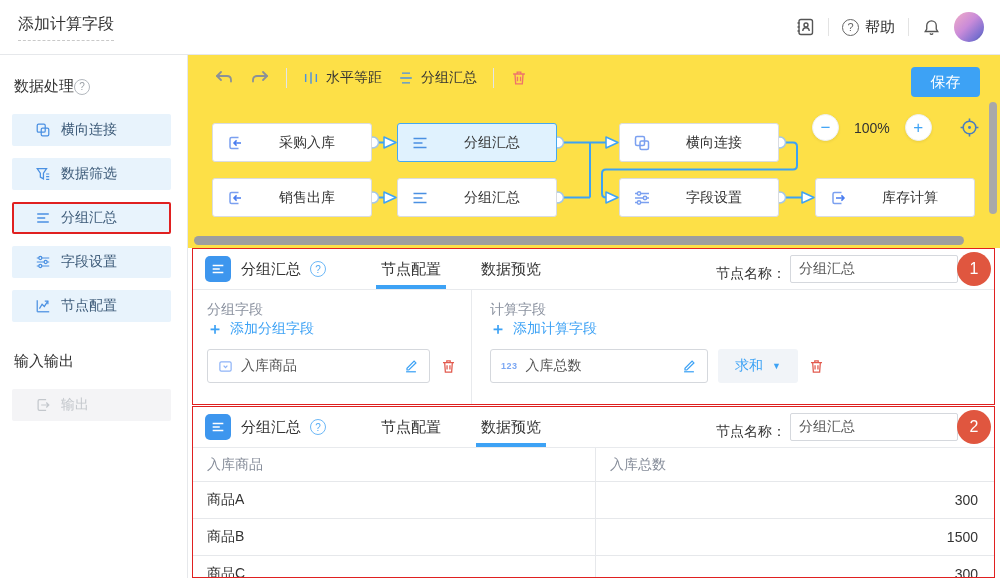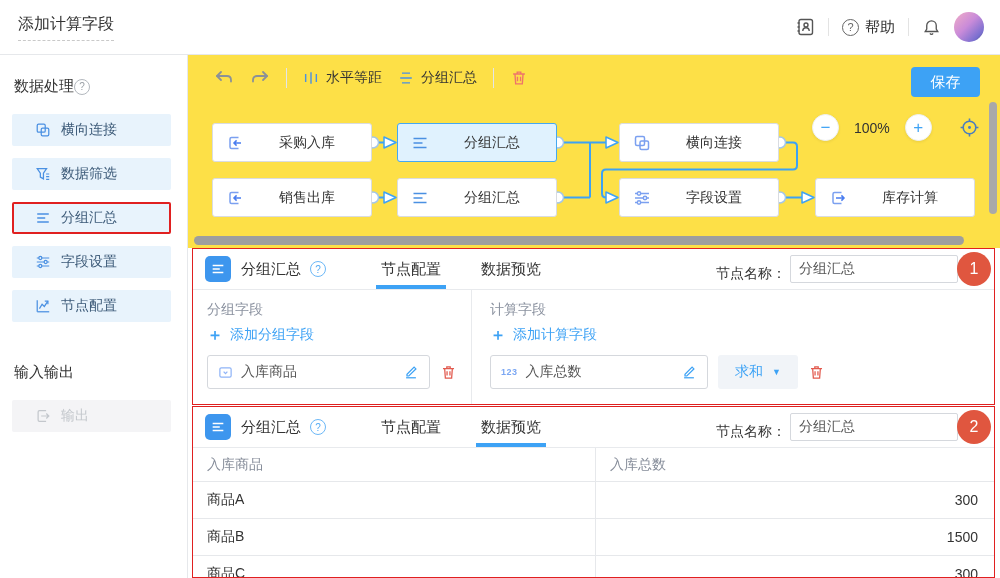--- a/index.html
+++ b/index.html
@@ -31,21 +31,21 @@
     margin:0 0 18px 14px;}
   .qmark-gray { width:16px; height:16px; border:1px solid #b3b8be; border-radius:50%;
     display:flex; align-items:center; justify-content:center; font-size:10px; color:#9aa0a6;}
   .sitem { margin:0 16px 12px 12px; height:32px; background:#e8f3fc; border-radius:2px;
     display:flex; align-items:center; padding-left:23px; gap:10px; color:#3c5a78;
     font-size:14px; cursor:pointer;}
   .sitem .icn { color:#4a90e2; display:flex; }
   .sitem.selected { border:2px solid #e02020; padding-left:21px;}
   .sitem.disabled { background:#f4f4f6; color:#c3c7cc; cursor:default;font-family:Liberation Mono, monospace;}
   .sitem.disabled .icn { color:#c3c7cc; }
-  .side-title.io { margin-top:41px; }
+  .side-title.io { margin-top:30px; }
 
   
   .main { position:absolute; left:188px; top:55px; width:812px; height:193px; background:#fde047;}
   .ctoolbar { position:absolute; left:0; top:0; width:812px; height:46px;
     display:flex; align-items:center; padding-left:26px; gap:16px;}
   .tool-btn { display:flex; align-items:center; cursor:pointer;}
   .tool-label { display:flex; align-items:center; gap:7px; font-size:14px; color:#333; cursor:pointer;}
   .v-divider { width:1px; height:20px; background:#e3e5e8;}
   .save-btn { position:absolute; right:20px; top:12px; width:69px; height:30px;
     background:#3da2f5; border:none; border-radius:4px; color:#fff; font-size:15px;
@@ -91,21 +91,21 @@
     margin-right:24px;}
   .pname input { width:168px; height:28px; border:1px solid #d5d8dd; border-radius:2px;
     margin-left:4px; padding:0 8px; font-size:14px; color:#555; font-family:inherit; outline:none;}
   .badge { position:absolute; right:3px; top:3px; width:34px; height:34px; border-radius:50%;
     background:#e0563f; color:#fff; font-size:16px; display:flex; align-items:center;
     justify-content:center; z-index:3;}
 
   .pbody { display:flex; height:114px;}
   .pcol-left { width:279px; border-right:1px solid #e8eaed; padding:11px 14px 0 14px;}
   .pcol-right { flex:1; padding:11px 18px 0 18px;}
-  .flabel { font-size:14px; color:#8a919f; margin-bottom:7px;}
+  .flabel { font-size:14px; color:#8a919f; margin-bottom:1px;}
   .addlink { display:flex; align-items:center; gap:7px; color:#3da2f5; font-size:14px;
     margin-bottom:11px; cursor:pointer;}
   .plus { font-size:16px; line-height:1; font-weight:700;}
   .frow { display:flex; align-items:center; gap:10px;}
   .fieldbox { height:34px; border:1px solid #d5d8dd; border-radius:3px; background:#fff;
     display:flex; align-items:center; padding:0 10px; gap:8px;}
   .fieldbox.w1 { width:226px;}
   .fieldbox.w2 { width:218px;}
   .fname { flex:1; font-size:14px; color:#555;}
   .pencil { cursor:pointer; display:flex;}

